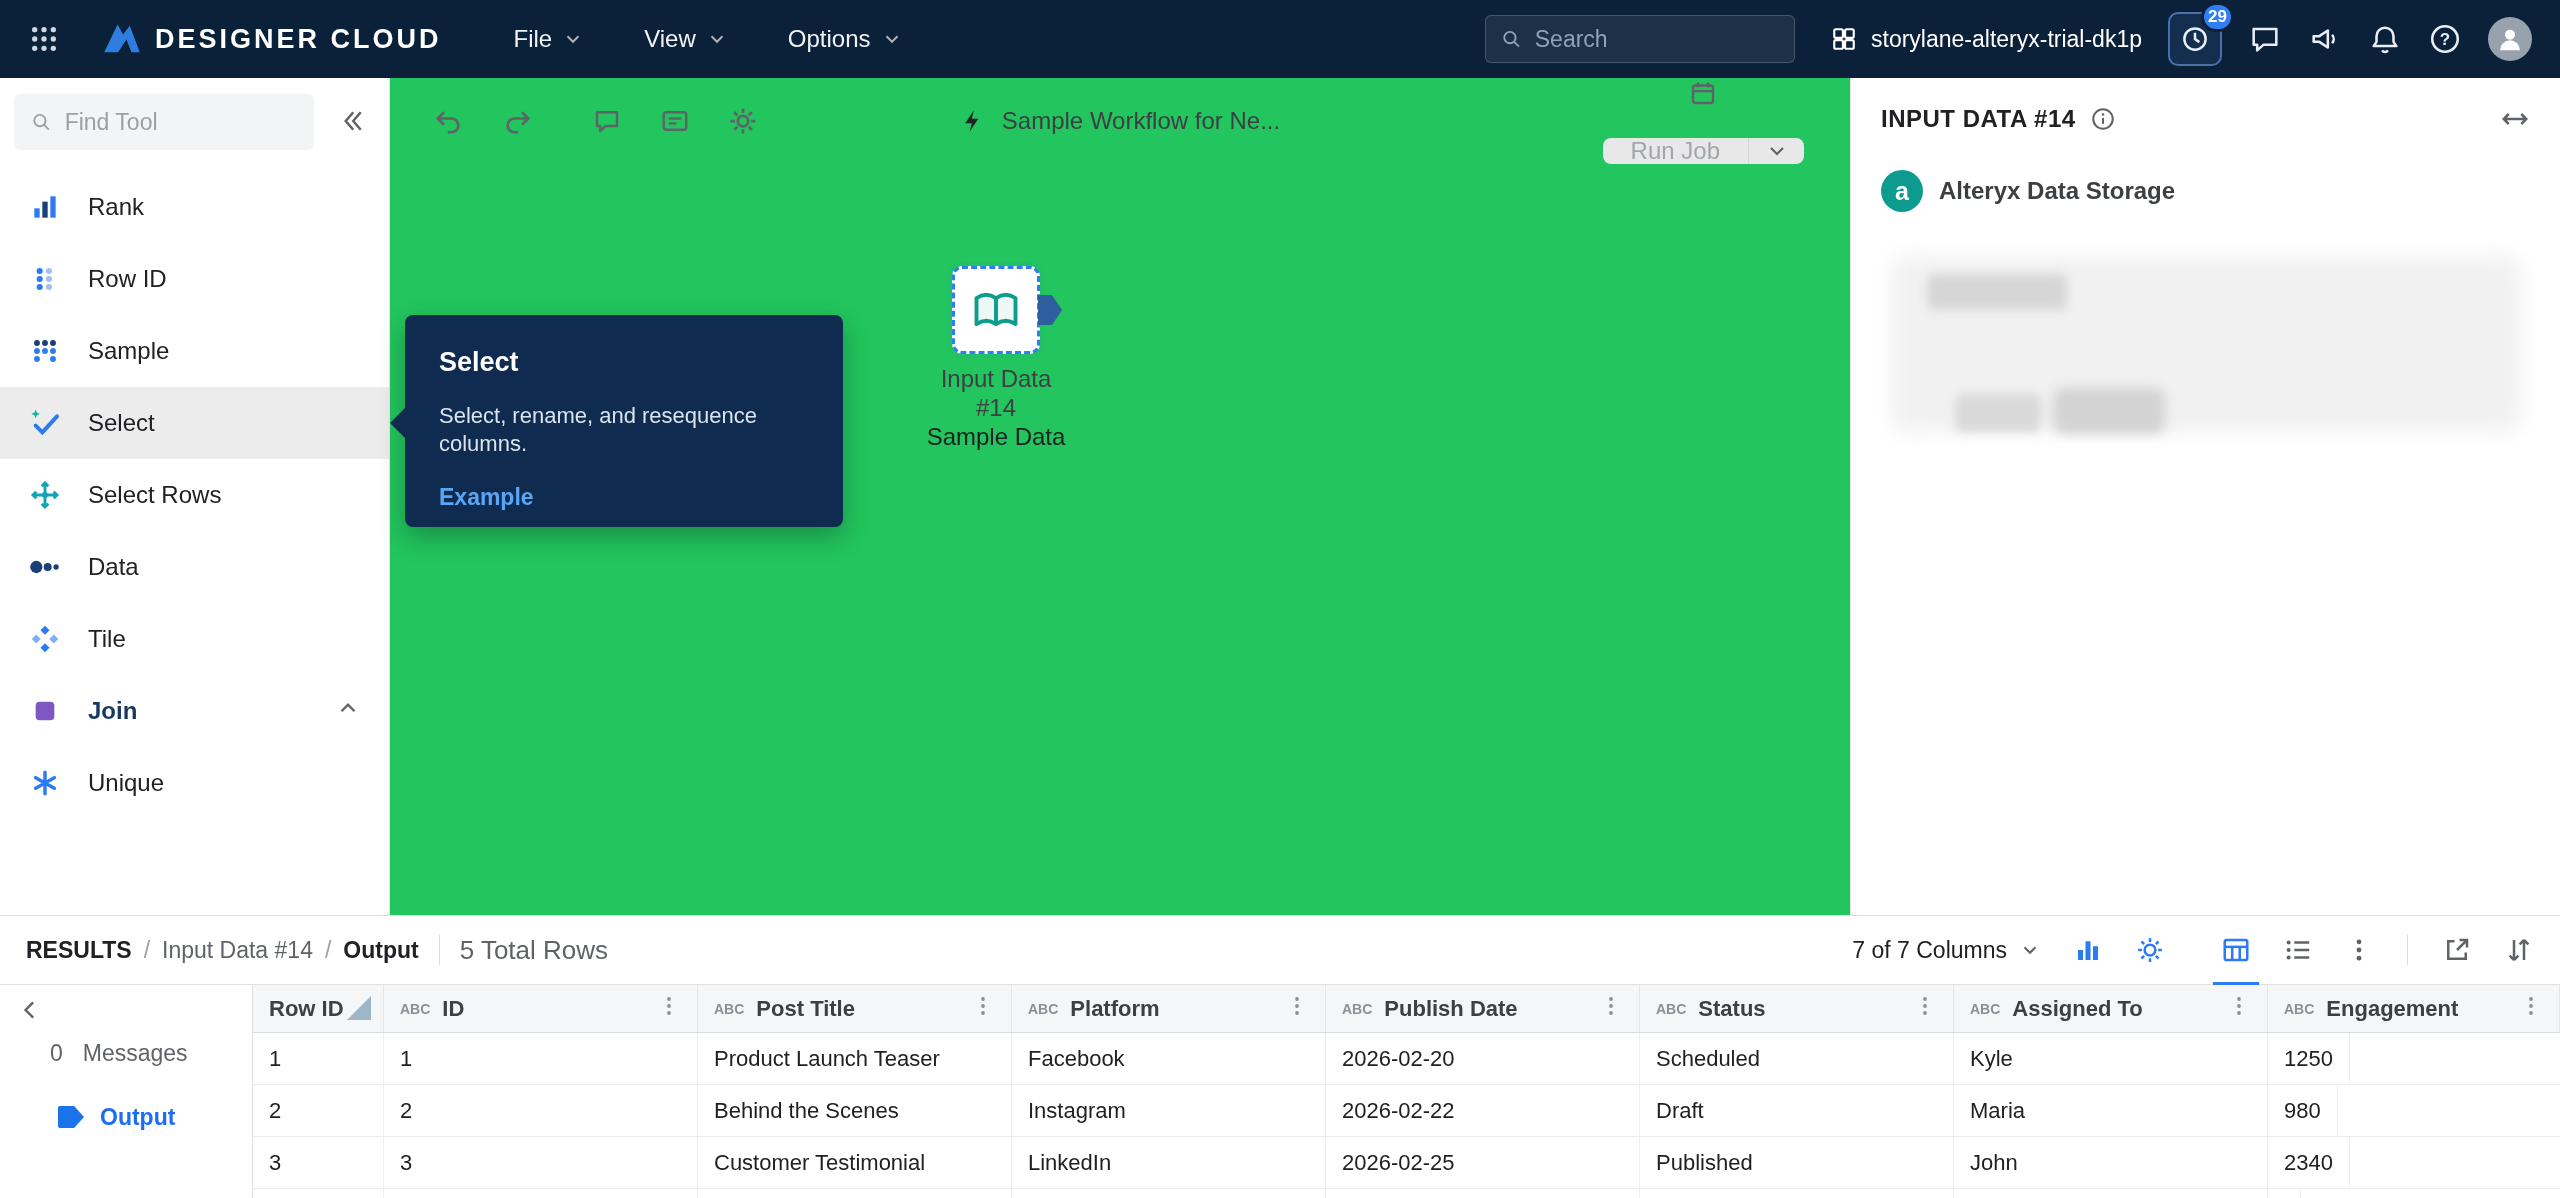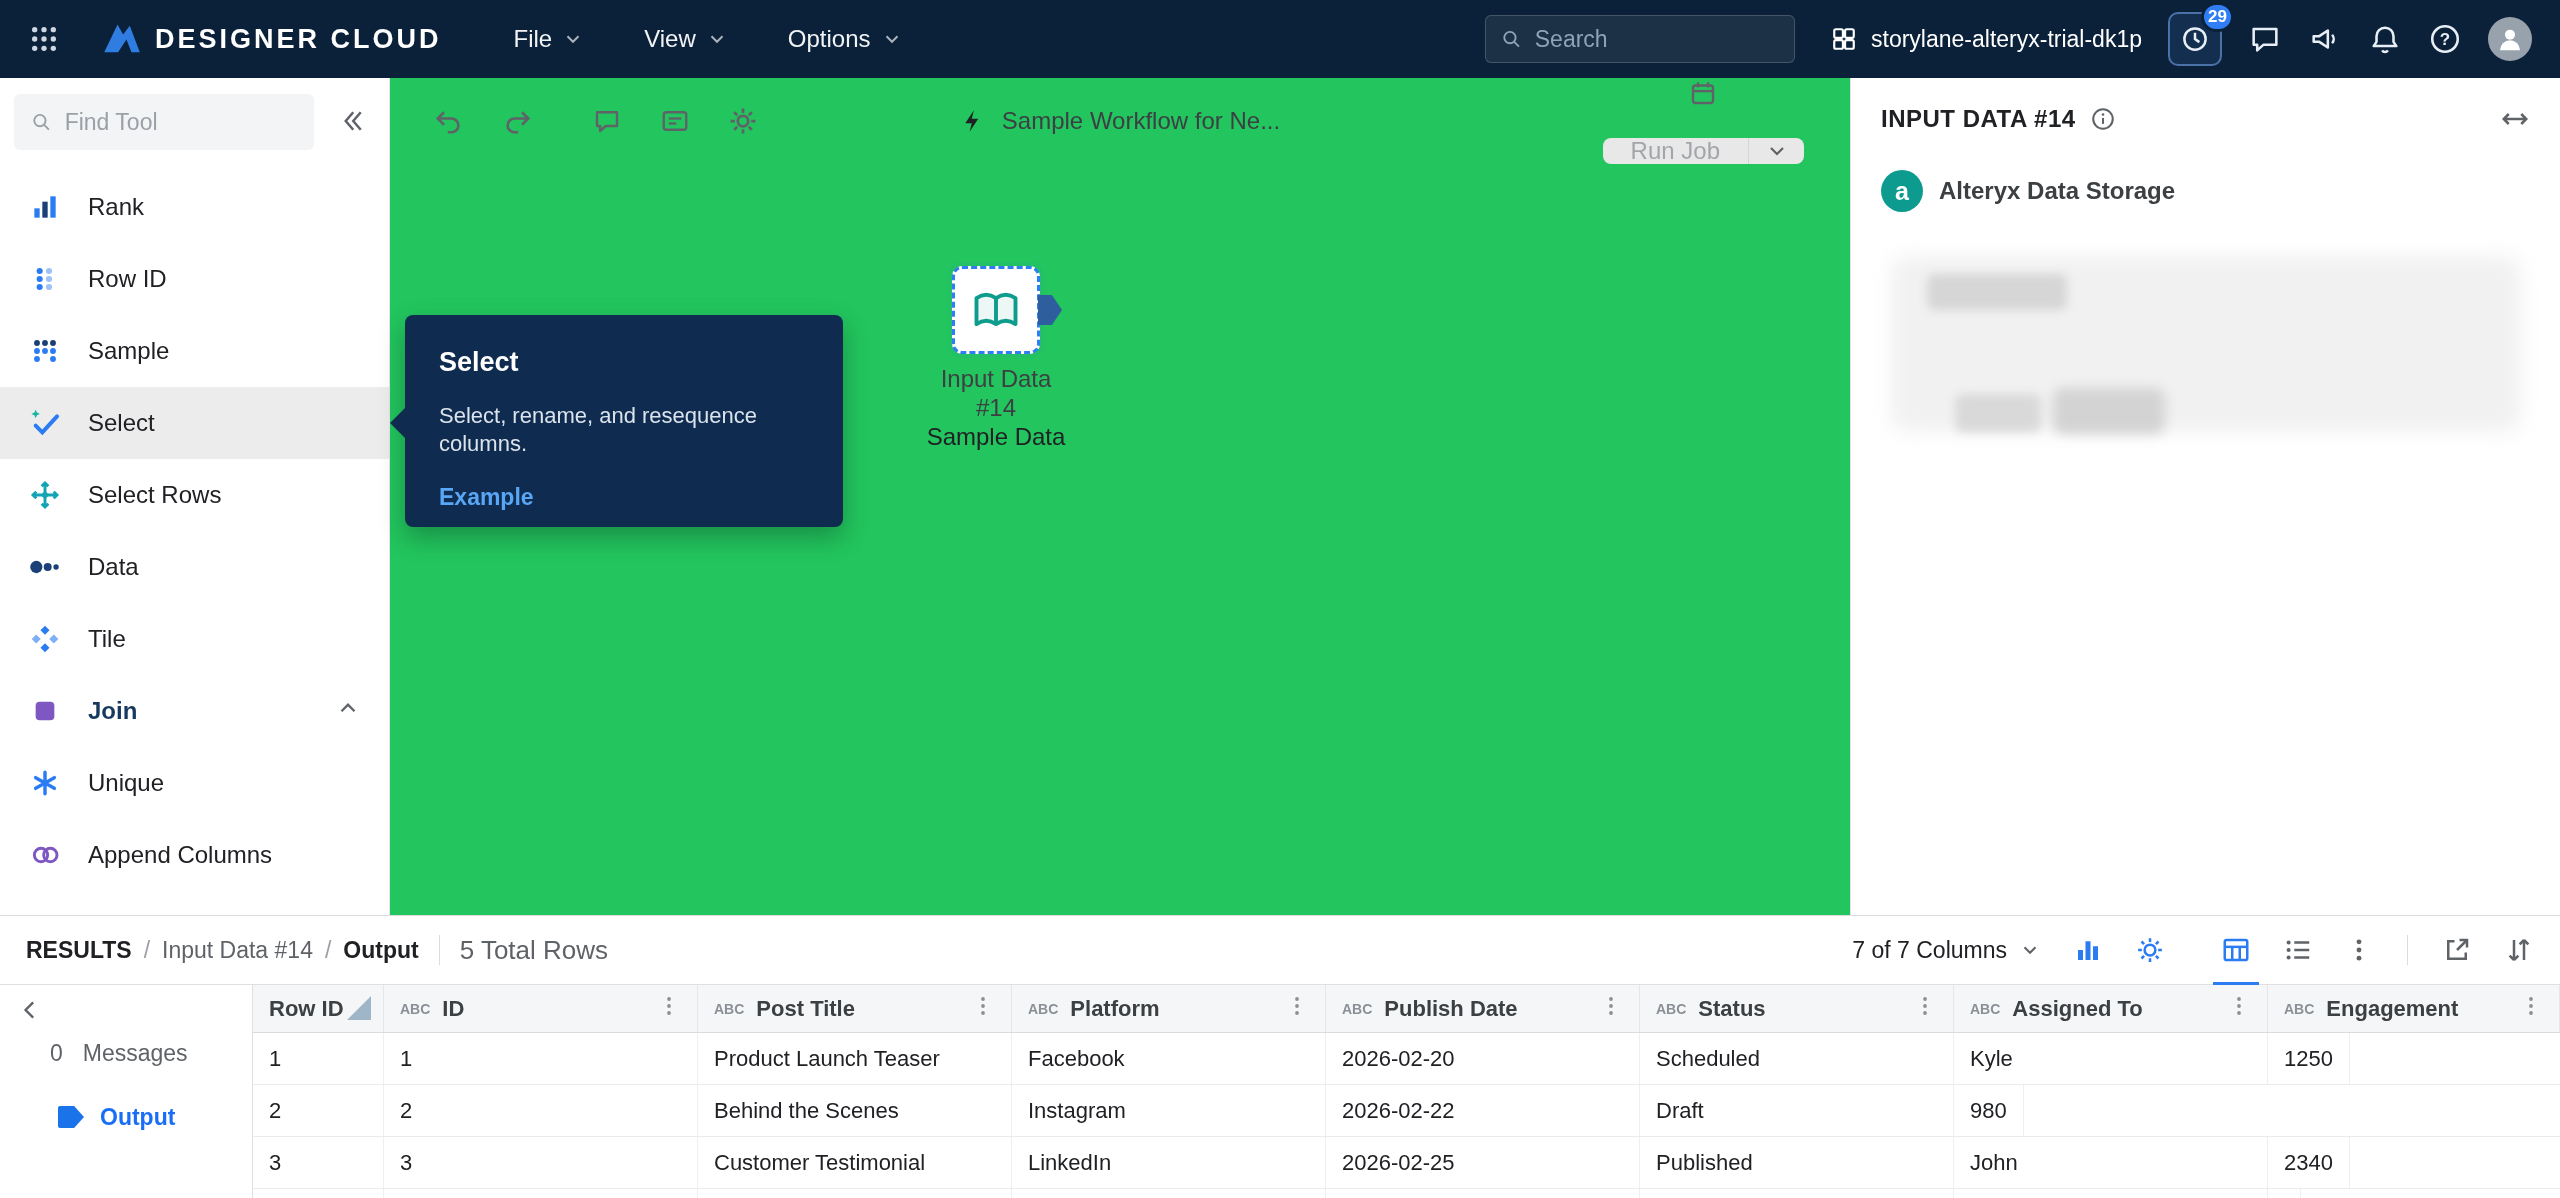--- a/index.html
+++ b/index.html
@@ -321,29 +321,20 @@
         </span>
       </div>
       <div class="tool">
         <span class="ticon">
             <svg width="32" height="32" viewBox="0 0 24 24" stroke="#2b7bf3" stroke-width="2.6" stroke-linecap="round">
               <path d="M12 4v16M5 8l14 8M19 8L5 16"></path>
             </svg>
           </span>
         <span class="tlabel">Unique</span>
       </div>
-      <div class="tool">
-        <span class="ticon">
-            <svg width="32" height="32" viewBox="0 0 24 24" fill="none" stroke="#7e57c2" stroke-width="2.2">
-              <circle cx="9" cy="12" r="5"></circle>
-              <circle cx="16" cy="12" r="5"></circle>
-            </svg>
-          </span>
-        <span class="tlabel">Append Columns</span>
-      </div>
     </div>
   </aside>
 
   <main class="canvas">
     <div class="canvas-toolbar">
       <div class="tbgroup">
         <button class="iconbtn" style="color:#5f6368;">
           <svg width="30" height="30" viewBox="0 0 24 24">
               <path d="M8 5L3 10l5 5" fill="none" stroke="currentColor" stroke-width="2.1"></path>
               <path d="M3 10h11a5.5 5.5 0 0 1 0 11h-3" fill="none" stroke="currentColor" stroke-width="2.1"></path>
@@ -621,20 +612,21 @@
           <div class="td c6">Kyle</div>
           <div class="td c7">1250</div>
         </div>
         <div class="trow">
           <div class="td c0">2</div>
           <div class="td c1">2</div>
           <div class="td c2">Behind the Scenes</div>
           <div class="td c3">Instagram</div>
           <div class="td c4">2026-02-22</div>
           <div class="td c5">Draft</div>
+          <div class="td c6">Maria</div>
           <div class="td c7">980</div>
         </div>
         <div class="trow">
           <div class="td c0">3</div>
           <div class="td c1">3</div>
           <div class="td c2">Customer Testimonial</div>
           <div class="td c3">LinkedIn</div>
           <div class="td c4">2026-02-25</div>
           <div class="td c5">Published</div>
           <div class="td c6">John</div>

